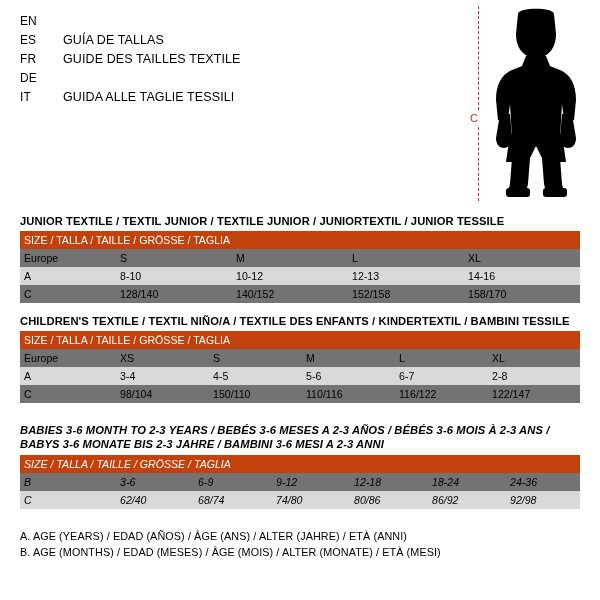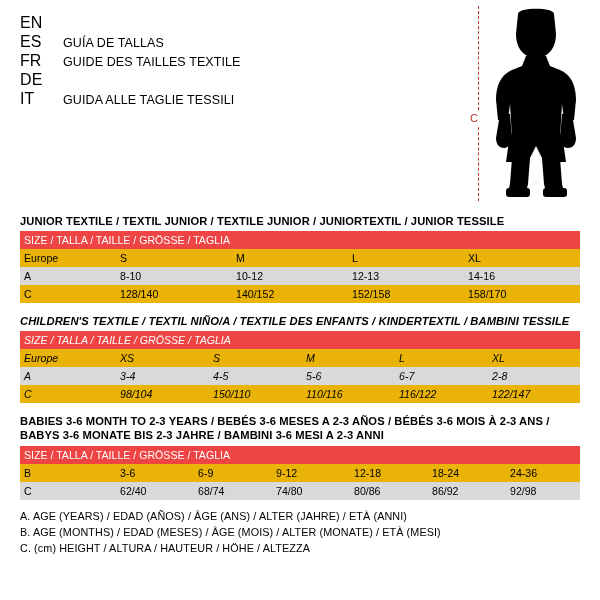--- a/index.html
+++ b/index.html
@@ -29,21 +29,21 @@
   .lang-row {
     display: flex;
     align-items: baseline;
     height: 19px;
     font-size: 12.5px;
     letter-spacing: 0.1px;
   }
   .lang-code {
     width: 43px;
     flex: 0 0 43px;
-    font-size: 16px;
+    font-size: 12px;
   }
   .lang-text {
     font-size: 12.5px;
   }
 
   
   .figure-area {
     position: absolute;
     top: 6px;
     left: 455px;
@@ -86,45 +86,45 @@
     width: 100%;
     table-layout: fixed;
   }
   .tbl td {
     font-size: 10.6px;
     padding: 3px 0 3px 4px;
     vertical-align: middle;
     white-space: nowrap;
   }
   .hdr-row td {
-    background: #ef4444;
+    background: #c2410c;
     color: #ffffff;
     font-size: 10.6px;
     font-weight: normal;
     height: 17px;
   }
   .shade td { background: #d9d9d9; }
-  .plain td { background: #eab308; }
+  .plain td { background: #737373; }
 
   .sec {
     position: absolute;
     left: 20px;
     width: 560px;
   }
   #sec-junior { top: 215px; }
-  #sec-children { top: 315px; font-style: italic; }
-  #sec-babies { top: 414px; }
+  #sec-children { top: 315px; }
+  #sec-babies { top: 423px; font-style: italic; }
 
   .multi-title { line-height: 14px; }
 
   
   .legend {
     position: absolute;
     left: 20px;
-    top: 508px;
+    top: 528px;
     width: 560px;
   }
   .legend-line {
     font-size: 10.8px;
     line-height: 16px;
     letter-spacing: 0.1px;
   }
 </style>
 </head>
 <body>
@@ -294,16 +294,15 @@
           <td>86/92</td>
           <td>92/98</td>
         </tr>
       </tbody>
     </table>
   </div>
 
   <div class="legend">
     <div class="legend-line">A. AGE (YEARS) / EDAD (AÑOS) / ÂGE (ANS) / ALTER (JAHRE) / ETÀ (ANNI)</div>
     <div class="legend-line">B. AGE (MONTHS) / EDAD (MESES) / ÂGE (MOIS) / ALTER (MONATE) / ETÀ (MESI)</div>
-    <div class="legend-line">C. (cm) HEIGHT / ALTURA / HAUTEUR / HÖHE / ALTEZZA</div>
   </div>
 
 </div>
 
 </body></html>

